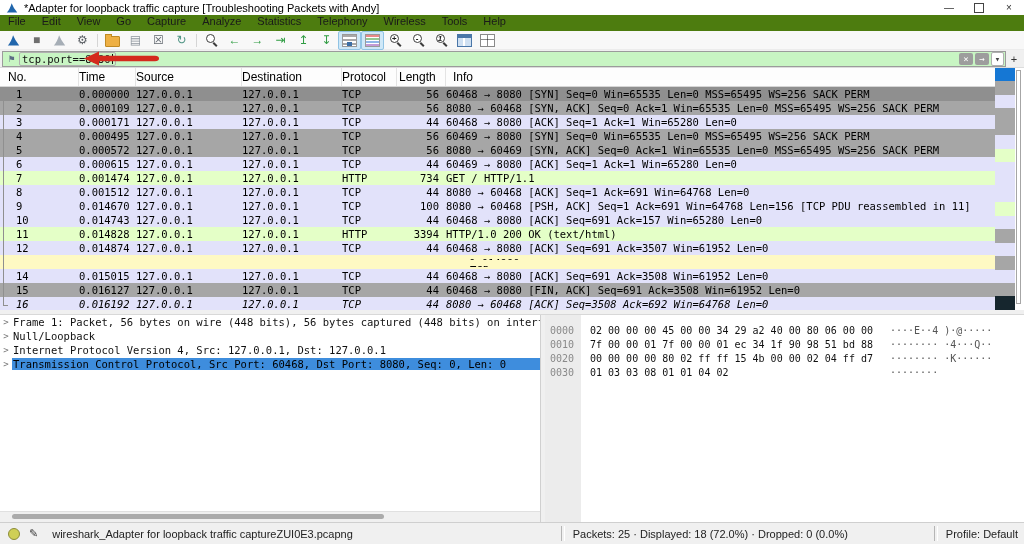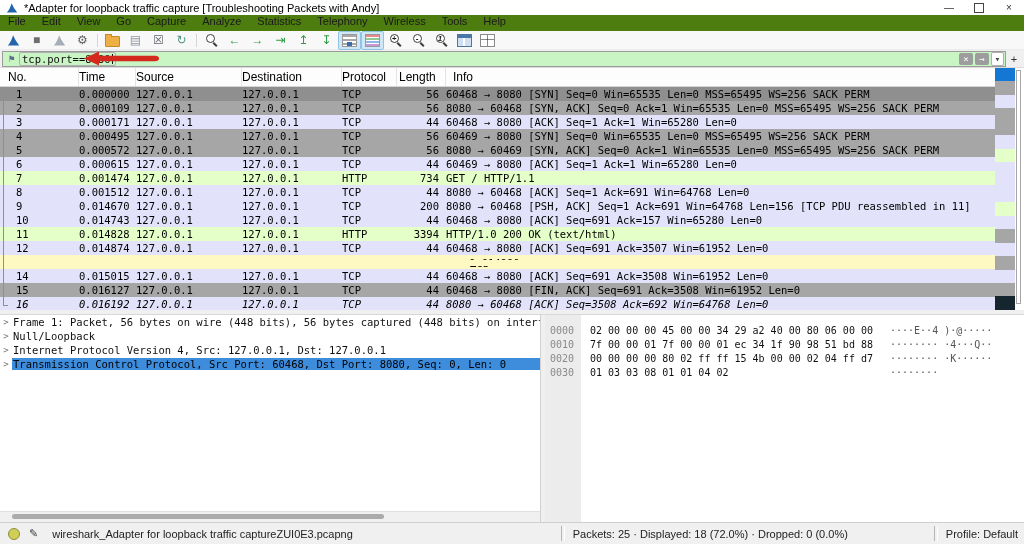--- a/index.html
+++ b/index.html
@@ -325,21 +325,21 @@
             <span class="c4">TCP</span>
             <span class="c5">44</span>
             <span class="c6">8080 → 60468 [ACK] Seq=1 Ack=691 Win=64768 Len=0</span>
           </div>
           <div class="prow" style="background: rgb(226, 226, 250);">
             <span class="c0">9</span>
             <span class="c1">0.014670</span>
             <span class="c2">127.0.0.1</span>
             <span class="c3">127.0.0.1</span>
             <span class="c4">TCP</span>
-            <span class="c5">200</span>
+            <span class="c5">100</span>
             <span class="c6">8080 → 60468 [PSH, ACK] Seq=1 Ack=691 Win=64768 Len=156 [TCP PDU reassembled in 11]</span>
           </div>
           <div class="prow" style="background: rgb(226, 226, 250);">
             <span class="c0">10</span>
             <span class="c1">0.014743</span>
             <span class="c2">127.0.0.1</span>
             <span class="c3">127.0.0.1</span>
             <span class="c4">TCP</span>
             <span class="c5">44</span>
             <span class="c6">60468 → 8080 [ACK] Seq=691 Ack=157 Win=65280 Len=0</span>

